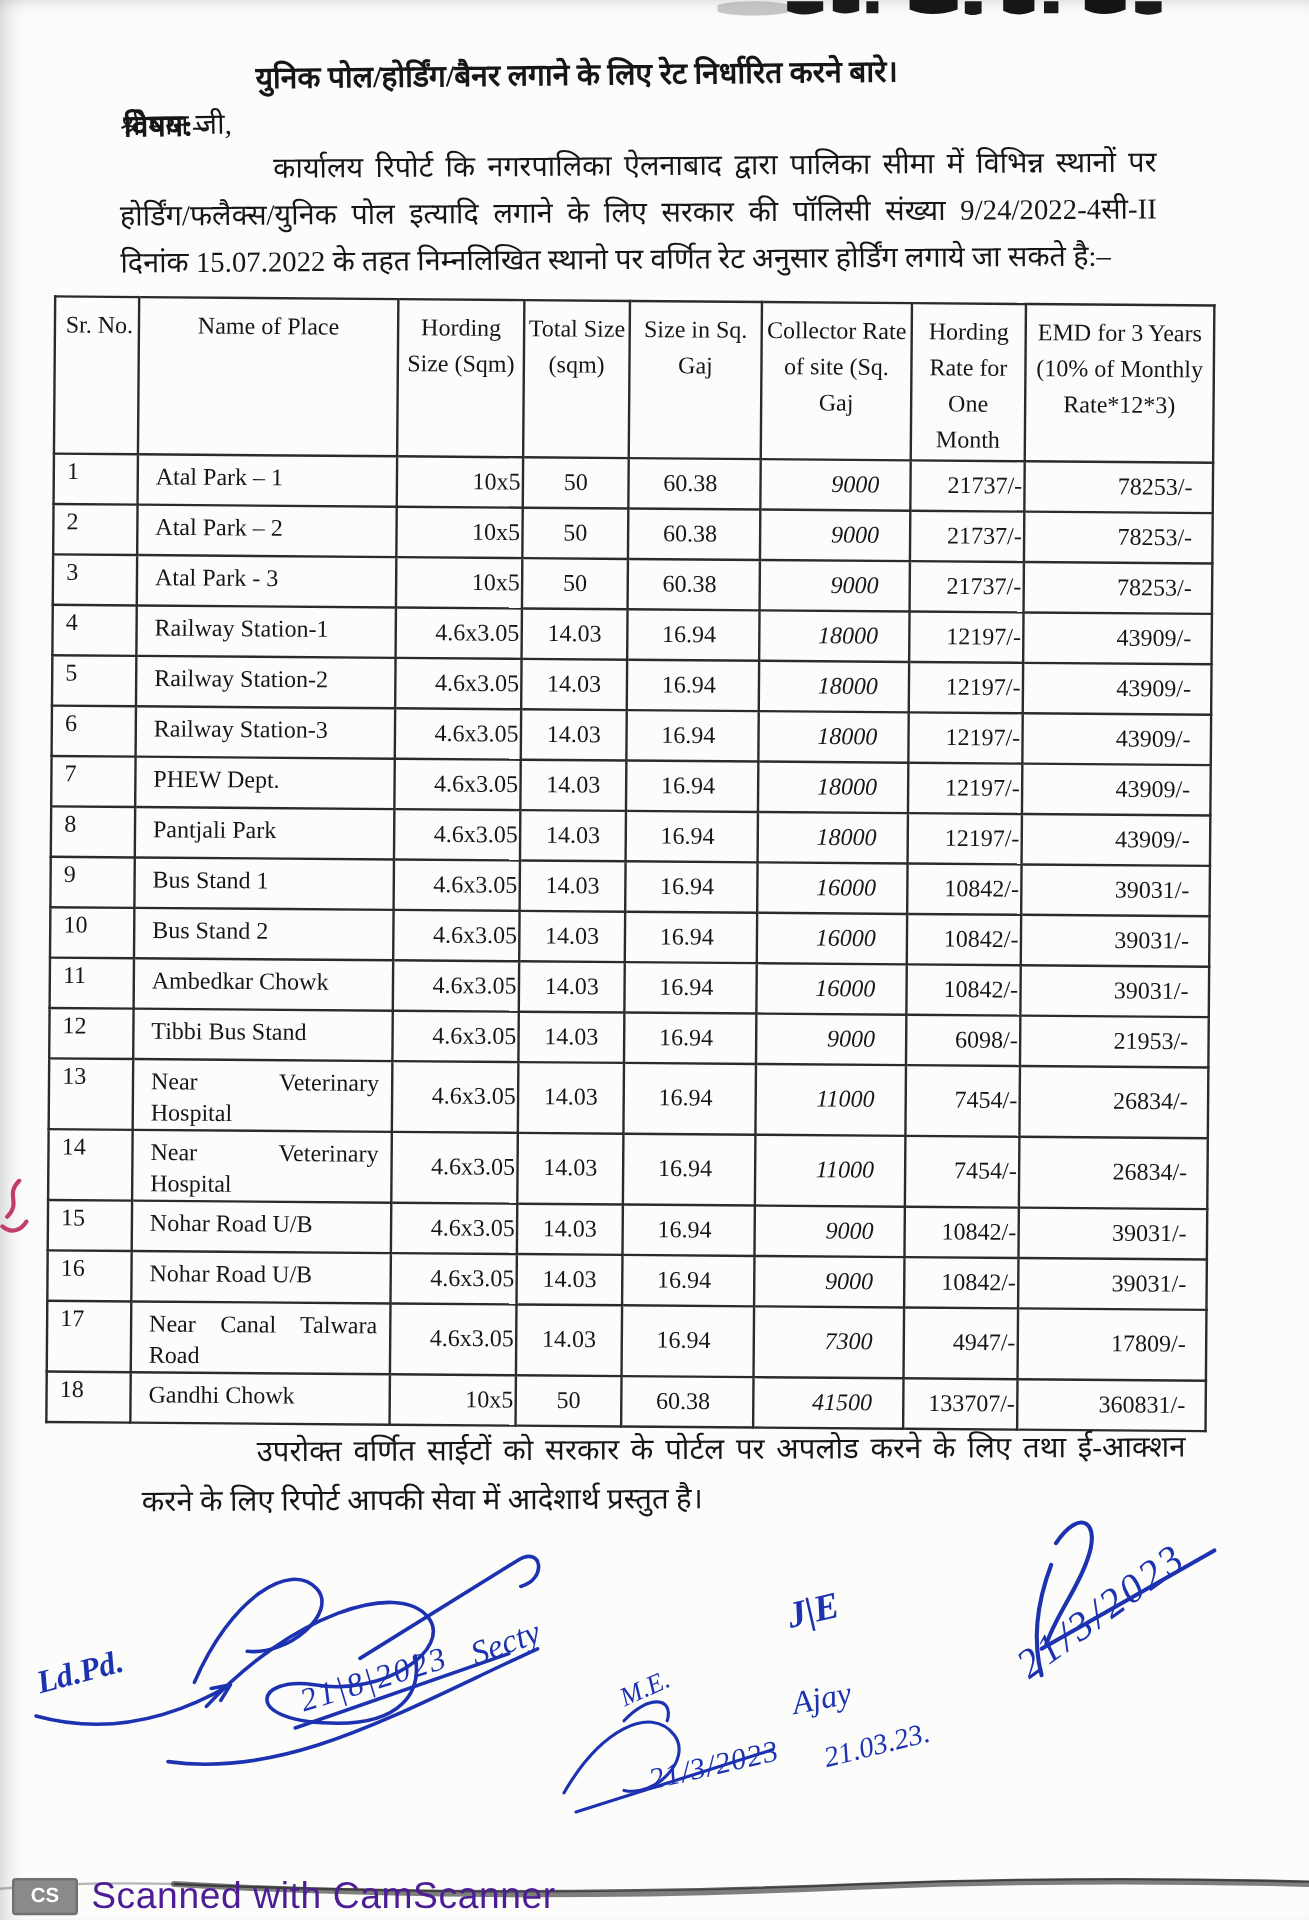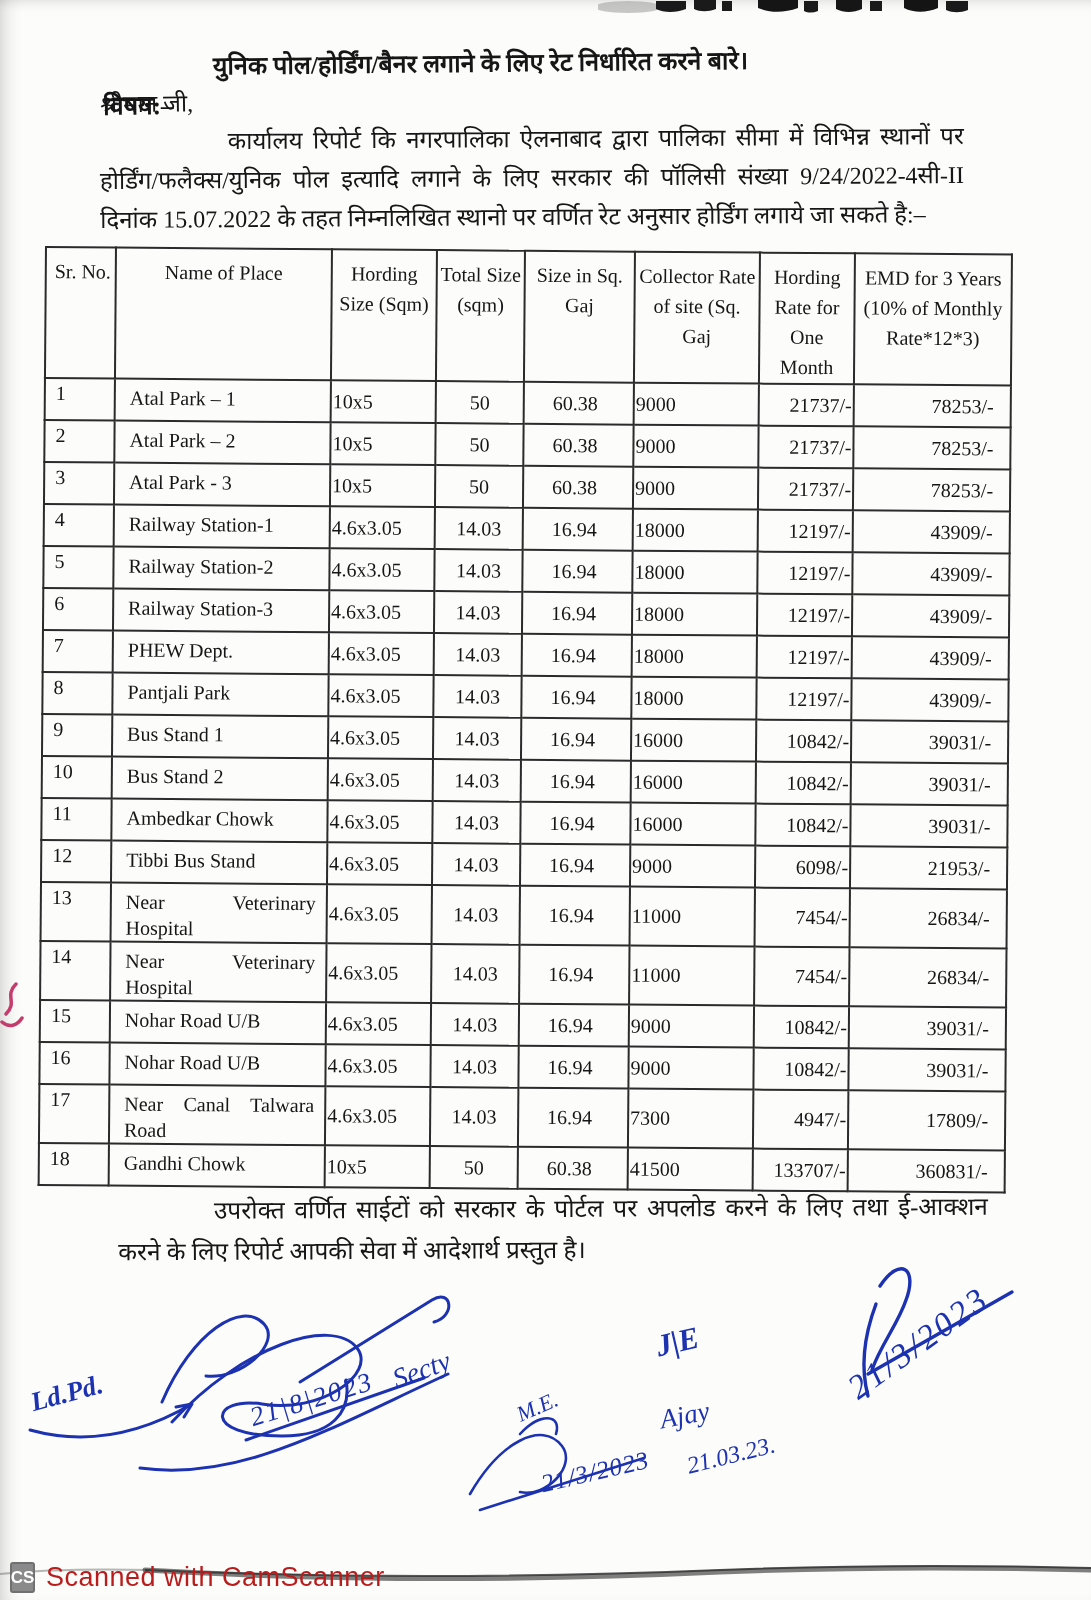--- a/index.html
+++ b/index.html
@@ -44,24 +44,24 @@
   }
   .rate-table th, .rate-table td { border: 2px solid #2b2b2b; overflow: hidden; }
   .rate-table thead th {
     height: 130px; vertical-align: top; padding-top: 8px;
     font-weight: normal; font-size: 20px; line-height: 30px; text-align: center;
   }
   .rate-table thead th.h0 { text-align: left; padding-left: 8px; }
   .rate-table tbody tr { height: 42px; }
   .rate-table td.c0 { text-align: left; vertical-align: top; padding: 3px 0 0 10px; }
   .rate-table td.c1 { text-align: justify; vertical-align: top; padding: 5px 10px 0 14px; line-height: 26px; }
-  .rate-table td.c2 { text-align: left; vertical-align: middle; }
+  .rate-table td.c2 { text-align: right; vertical-align: middle; }
   .rate-table td.c3 { text-align: center; vertical-align: middle; }
   .rate-table td.c4 { text-align: center; vertical-align: middle; padding-right: 8px; }
-  .rate-table td.c5 { text-align: left; vertical-align: middle; padding-right: 25px; }
+  .rate-table td.c5 { text-align: right; vertical-align: middle; padding-right: 25px; font-style: italic; }
   .rate-table td.c6 { text-align: right; vertical-align: middle; }
   .rate-table td.c7 { text-align: right; vertical-align: middle; padding-right: 16px; }
   .closing-para {
     position: absolute; left: 118px; top: 1188px; width: 870px;
     font-size: 24.5px; line-height: 41px;
     text-align: justify; text-indent: 96px;
     transform: rotate(-0.3deg);
   }
   
   .sig-layer { position: absolute; left: 0; top: 1262px; width: 1091px; height: 300px; pointer-events: none; }
@@ -82,25 +82,25 @@
   .pink-mark { position: absolute; left: 0; top: 982px; }
   
   .streak { position: absolute; left: 0; top: 1556px; }
   
   .scan-footer {
     position: absolute; left: 10px; top: 1562px;
     display: flex; align-items: center; gap: 11px;
     font-family: "Liberation Sans", "DejaVu Sans", sans-serif;
   }
   .cs-badge {
-    width: 25px; height: 31px; background: #8a8a8a; border: 2px solid #707070;
+    width: 55px; height: 31px; background: #8a8a8a; border: 2px solid #707070;
     border-radius: 3px; color: #ffffff; font-weight: bold; font-size: 17px;
     display: flex; align-items: center; justify-content: center;
   }
-  .scan-text { color: #b91c1c; font-size: 27px; letter-spacing: .5px; }
+  .scan-text { color: #4c1d95; font-size: 31px; letter-spacing: .5px; }
 </style>
 </head>
 <body>
 
 <div class="page">
 
   <div class="top-fragment">
     <svg width="400" height="18" viewBox="0 0 400 18">
       <ellipse cx="30" cy="7" rx="34" ry="6" fill="#9a9a9a" opacity="0.55"></ellipse>
       <path d="M58,1 h30 v8 c-10,4 -22,4 -30,0 z" fill="#1a1a1a"></path>

